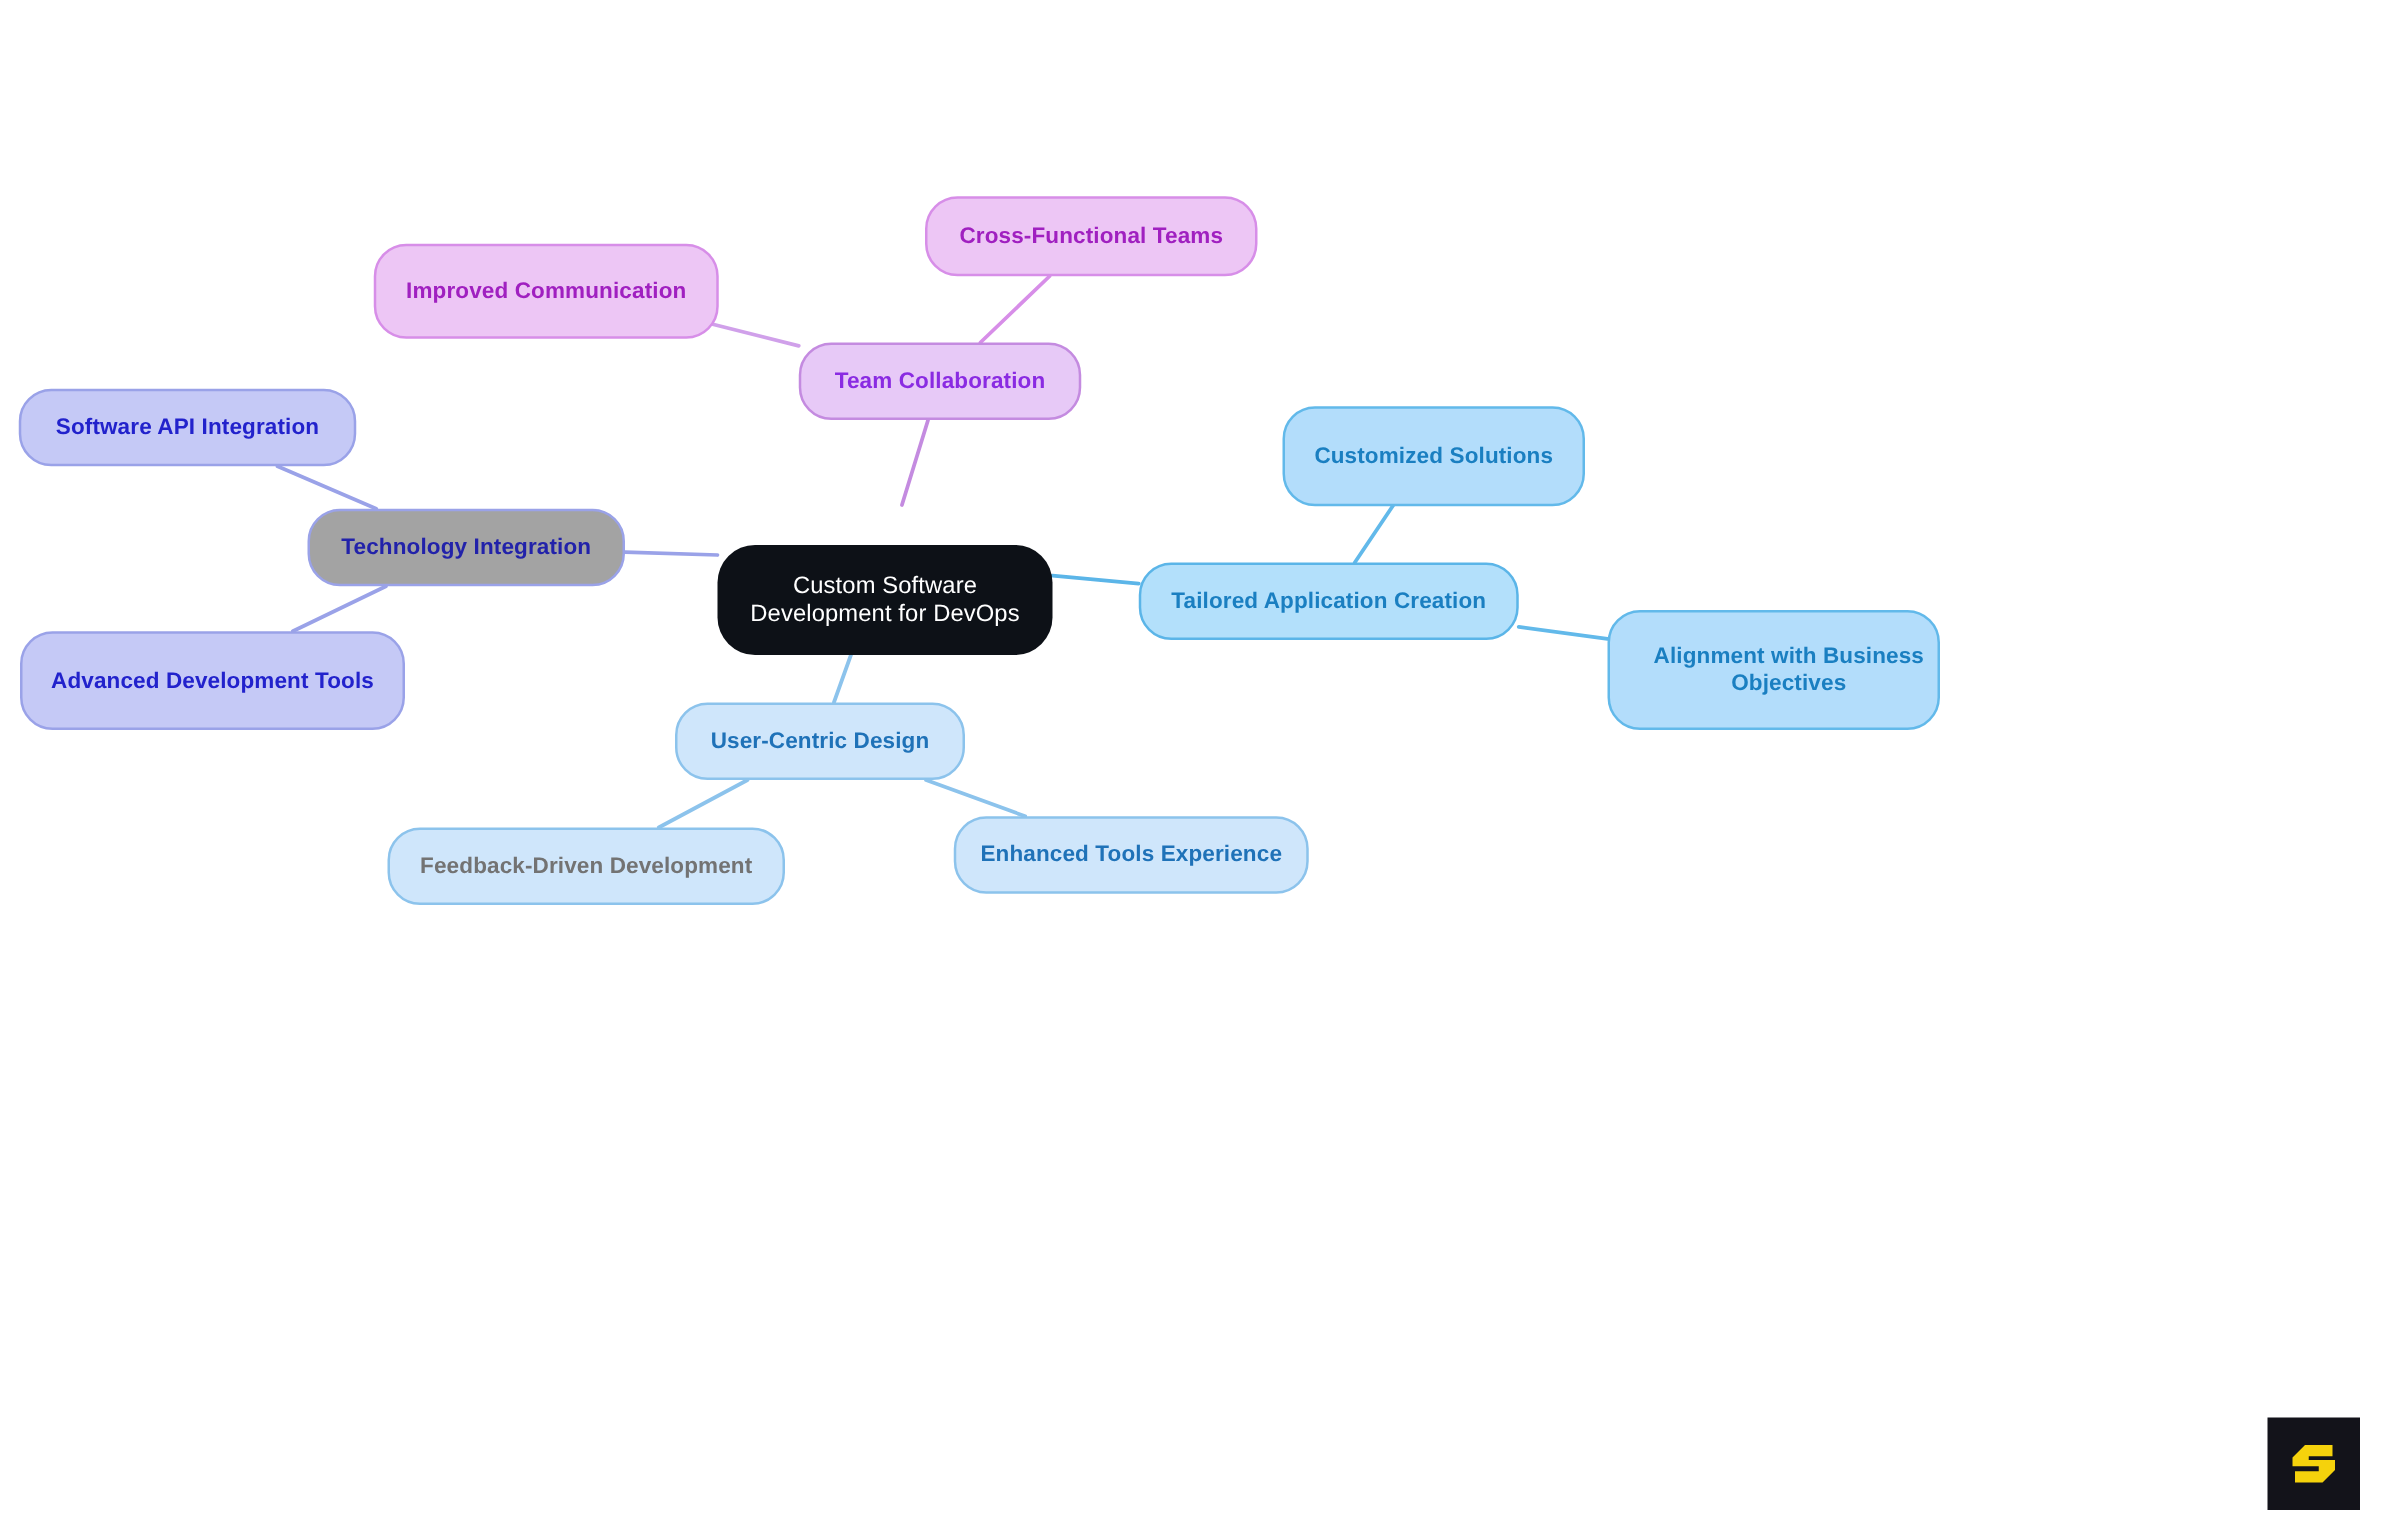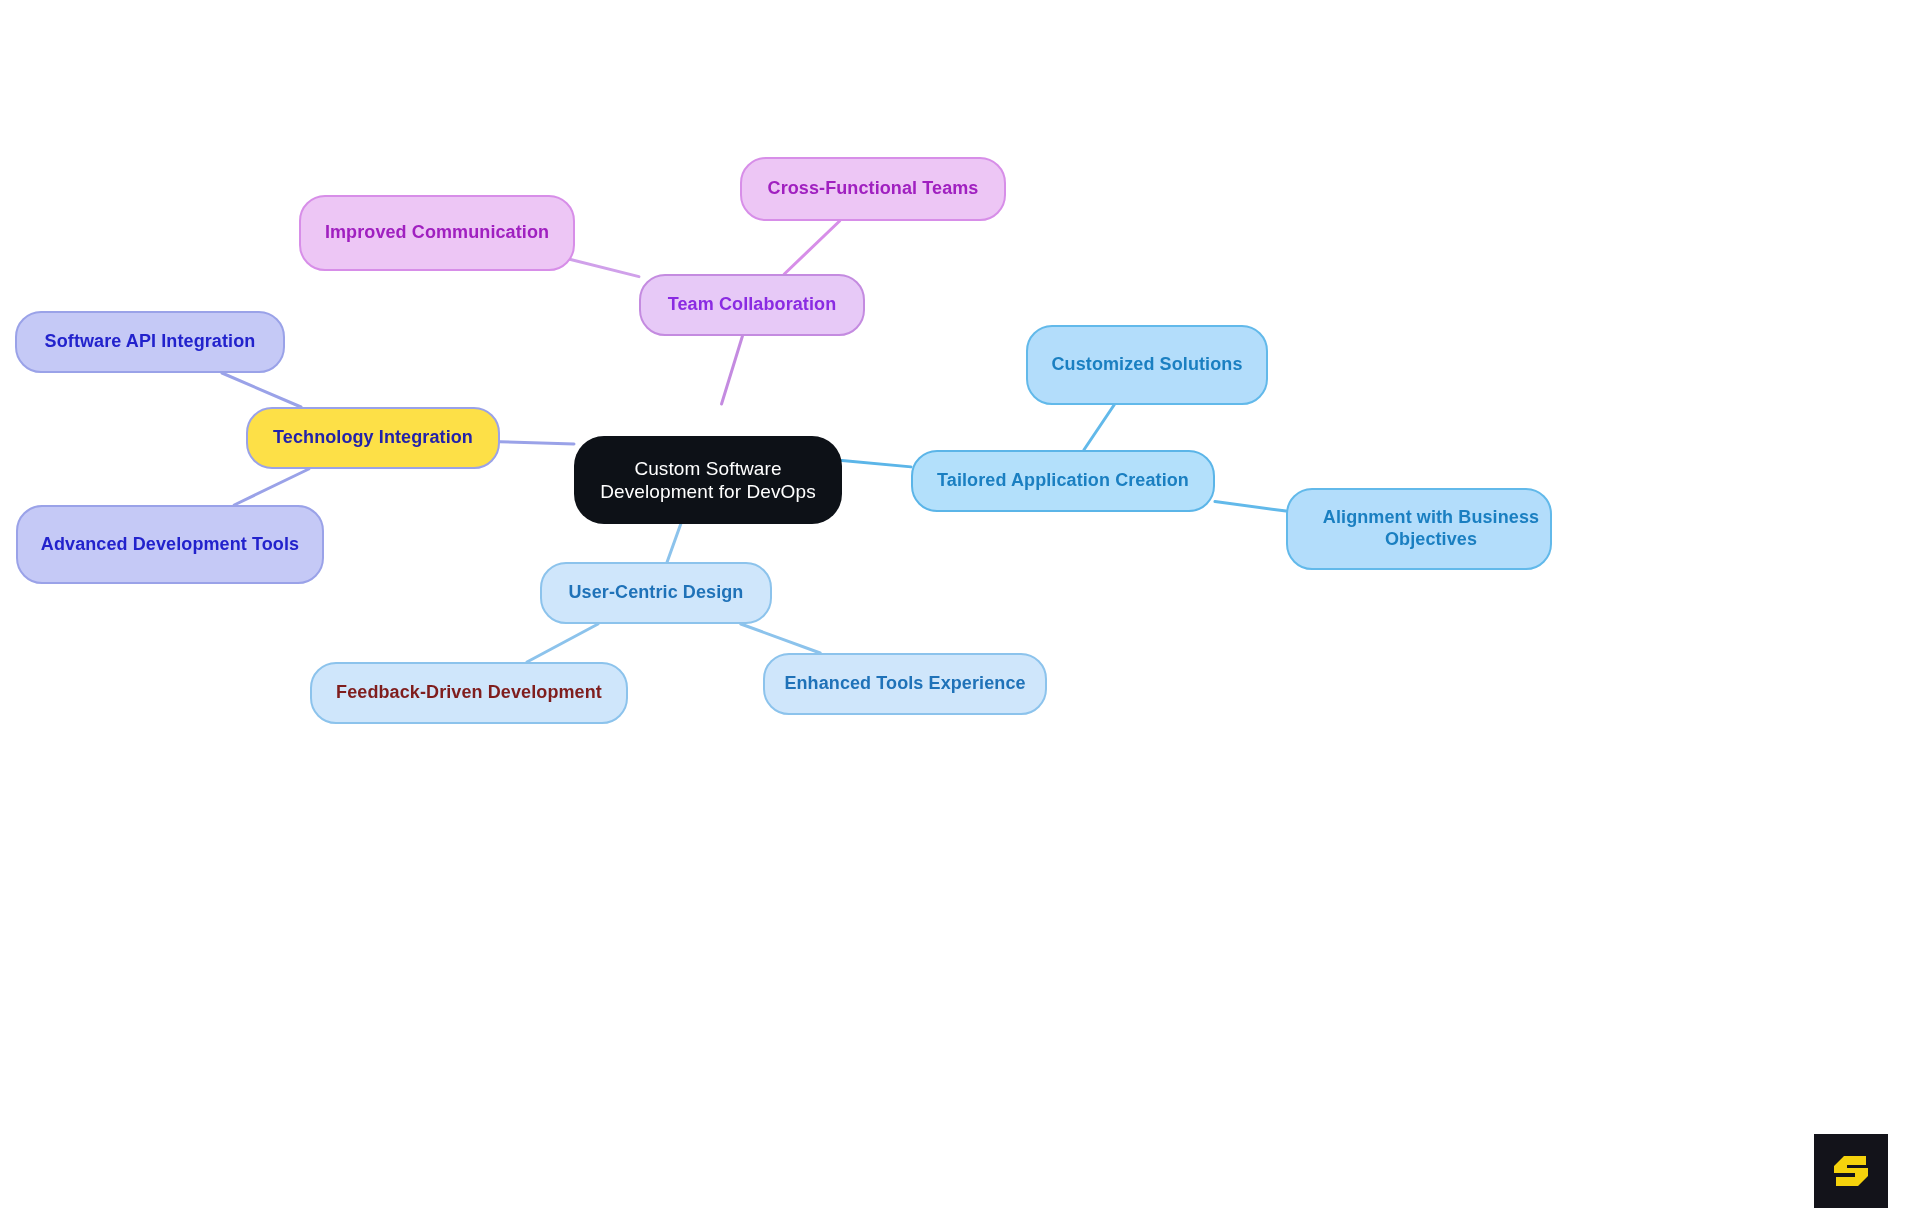--- a/index.html
+++ b/index.html
@@ -77,29 +77,29 @@
       <line x1="692.2206896551725" y1="492" x2="667.1172413793104" y2="562" stroke="#8cc3ec" stroke-width="3" stroke-linecap="round"></line>
       <line x1="598.03" y1="624" x2="526.97" y2="662" stroke="#8cc3ec" stroke-width="3" stroke-linecap="round"></line>
       <line x1="740.8241758241759" y1="624" x2="820.1758241758241" y2="653" stroke="#8cc3ec" stroke-width="3" stroke-linecap="round"></line>
     </svg>
   <div id="node-layer">
       <div class="node root" style="left: 574px; top: 404px; width: 268px; height: 88px; background: rgb(13, 17, 23); border-color: rgb(13, 17, 23); color: rgb(255, 255, 255); font-size: 19px; margin-top: 32px;"><span>Custom Software
 Development for DevOps</span></div>
       <div class="node" style="left: 639px; top: 274px; width: 226px; height: 62px; background: rgb(231, 201, 247); border-color: rgb(196, 139, 224); color: rgb(138, 43, 226); font-size: 18px;"><span>Team Collaboration</span></div>
       <div class="node" style="left: 740px; top: 157px; width: 266px; height: 64px; background: rgb(237, 198, 245); border-color: rgb(215, 142, 232); color: rgb(160, 32, 192); font-size: 18px;"><span>Cross-Functional Teams</span></div>
       <div class="node" style="left: 299px; top: 195px; width: 276px; height: 76px; background: rgb(237, 198, 245); border-color: rgb(215, 142, 232); color: rgb(160, 32, 192); font-size: 18px;"><span>Improved Communication</span></div>
-      <div class="node" style="left: 246px; top: 407px; width: 254px; height: 62px; background: #fde047; border-color: rgb(154, 162, 232); color: rgb(34, 34, 170); font-size: 18px;"><span>Technology Integration</span></div>
+      <div class="node" style="left: 246px; top: 407px; width: 254px; height: 62px; background: #a3a3a3; border-color: rgb(154, 162, 232); color: rgb(34, 34, 170); font-size: 18px;"><span>Technology Integration</span></div>
       <div class="node" style="left: 15px; top: 311px; width: 270px; height: 62px; background: rgb(197, 201, 246); border-color: rgb(154, 162, 232); color: rgb(34, 34, 204); font-size: 18px;"><span>Software API Integration</span></div>
       <div class="node" style="left: 16px; top: 505px; width: 308px; height: 79px; background: rgb(197, 201, 246); border-color: rgb(154, 162, 232); color: rgb(34, 34, 204); font-size: 18px;"><span>Advanced Development Tools</span></div>
       <div class="node" style="left: 911px; top: 450px; width: 304px; height: 62px; background: rgb(179, 224, 251); border-color: rgb(91, 181, 232); color: rgb(26, 127, 193); font-size: 18px; justify-content: center;"><span>Tailored Application Creation</span></div>
       <div class="node" style="left: 1026px; top: 325px; width: 242px; height: 80px; background: rgb(179, 221, 251); border-color: rgb(98, 185, 234); color: rgb(26, 127, 193); font-size: 18px;"><span>Customized Solutions</span></div>
-      <div class="node" style="left: 1286px; top: 488px; width: 266px; height: 82px; background: rgb(179, 221, 251); border-color: rgb(98, 185, 234); color: rgb(26, 127, 193); font-size: 18px; padding-left: 34px;"><span>Alignment with Business
+      <div class="node" style="left: 1286px; top: 488px; width: 266px; height: 96px; background: rgb(179, 221, 251); border-color: rgb(98, 185, 234); color: rgb(26, 127, 193); font-size: 18px; padding-left: 34px;"><span>Alignment with Business
 Objectives</span></div>
       <div class="node" style="left: 540px; top: 562px; width: 232px; height: 62px; background: rgb(207, 230, 251); border-color: rgb(140, 195, 236); color: rgb(31, 114, 184); font-size: 18px;"><span>User-Centric Design</span></div>
-      <div class="node" style="left: 310px; top: 662px; width: 318px; height: 62px; background: rgb(207, 230, 251); border-color: rgb(140, 195, 236); color: #7f1d1d; font-size: 18px;"><span>Feedback-Driven Development</span></div>
+      <div class="node" style="left: 310px; top: 662px; width: 318px; height: 62px; background: rgb(207, 230, 251); border-color: rgb(140, 195, 236); color: #737373; font-size: 18px;"><span>Feedback-Driven Development</span></div>
       <div class="node" style="left: 763px; top: 653px; width: 284px; height: 62px; background: rgb(207, 230, 251); border-color: rgb(140, 195, 236); color: rgb(31, 114, 184); font-size: 18px;"><span>Enhanced Tools Experience</span></div>
     </div>
 
   <div id="logo-badge">
     <svg width="46" height="46" viewBox="0 0 46 46">
       <path d="M38 8 L16 8 L6 18 L6 25 L27 25 L27 29 L8 29 L8 38 L30 38 L40 28 L40 20 L19 20 L19 17 L38 17 Z" fill="#f5d20c"></path>
     </svg>
   </div>
 </div>
 

